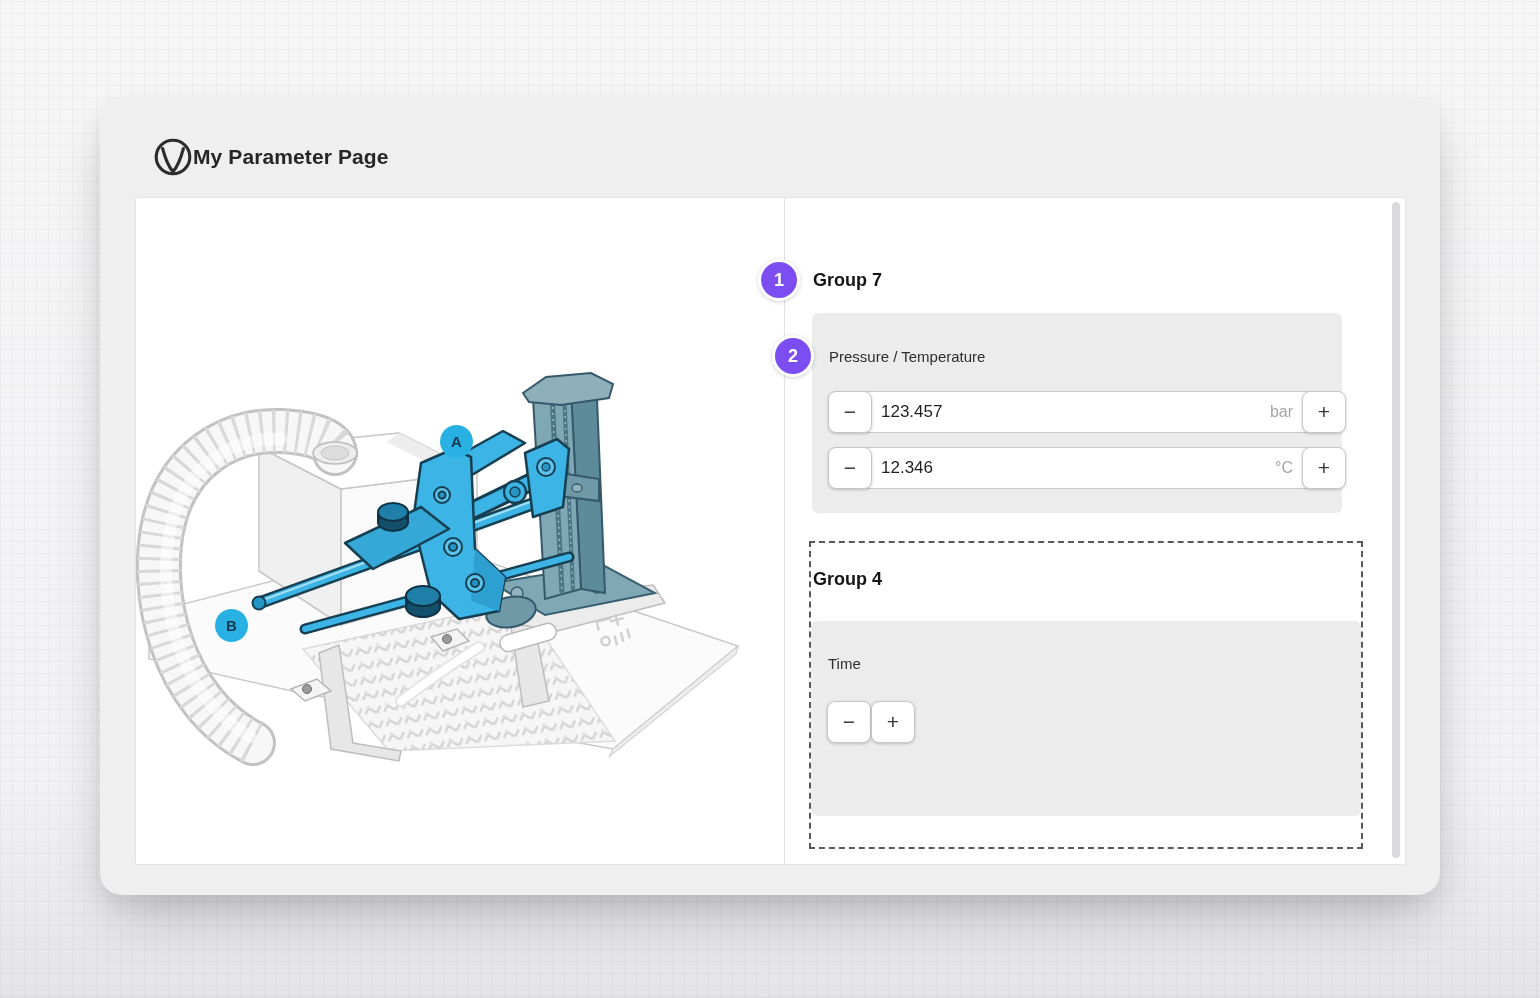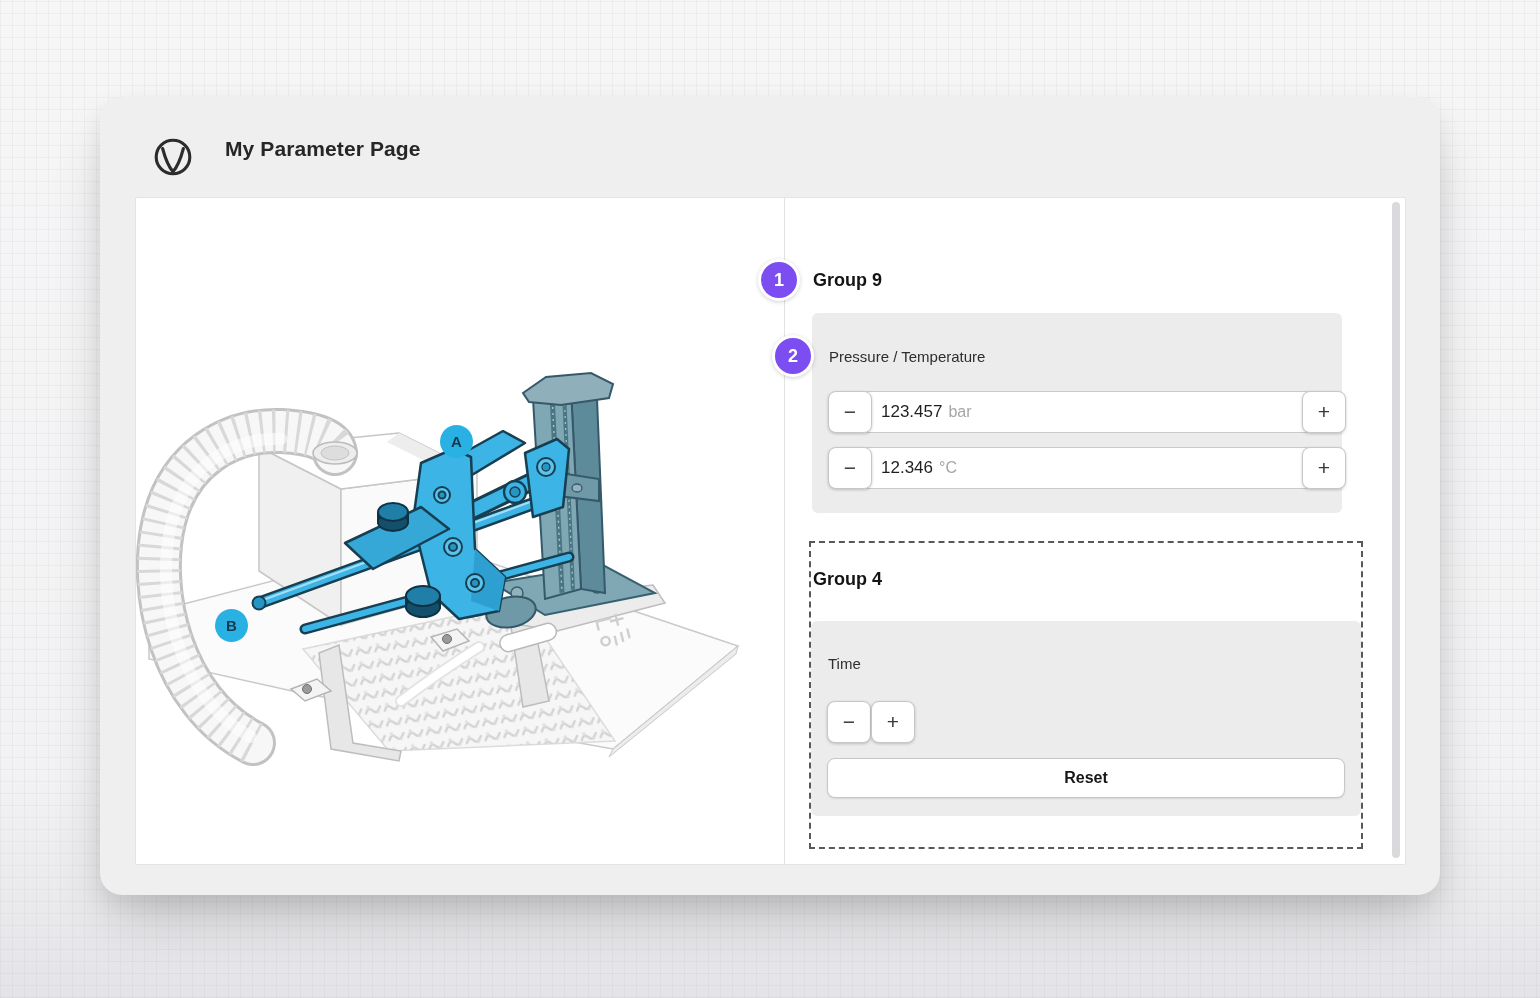--- a/index.html
+++ b/index.html
@@ -13,21 +13,21 @@
       linear-gradient(180deg,#f6f6f7 0%,#f2f2f4 78%,#e4e4e8 100%);
     position:relative;
   }
 
   .app-card {
     position:absolute; left:100px; top:97px; width:1340px; height:798px;
     background:#efeff0; border-radius:22px;
     box-shadow:0 30px 60px -12px rgba(0,0,0,0.20), 0 10px 22px rgba(0,0,0,0.07);
   }
 
-  .app-header { position:absolute; left:53px; top:40px; height:40px; display:flex; align-items:flex-start; gap:32px; }
+  .app-header { position:absolute; left:53px; top:40px; height:40px; display:flex; align-items:center; gap:0; }
   .logo { width:40px; height:40px; }
   .app-title { font-size:21px; font-weight:700; color:#262626; letter-spacing:0.1px; }
 
   .panel {
     position:absolute; left:35px; top:100px; width:1271px; height:668px;
     background:#ffffff; border:1px solid #e4e4e6; border-radius:2px;
   }
   .panel-divider { position:absolute; left:648px; top:0; width:1px; height:100%; background:#e2e2e4; }
 
   .illustration { position:absolute; left:0; top:0; width:648px; height:668px; }
@@ -55,21 +55,21 @@
 
   .stepper { position:absolute; left:16px; width:518px; height:42px; display:flex; align-items:stretch; }
   .step-btn {
     width:44px; background:#ffffff; border:1px solid #c7c7c9; border-radius:8px;
     box-shadow:0 1px 3px rgba(0,0,0,0.20);
     font-size:21px; color:#3a3a3a; display:flex; align-items:center; justify-content:center;
     position:relative; z-index:2; cursor:pointer; user-select:none;
   }
   .step-field {
     flex:1; margin:0 -7px; background:#ffffff; border:1px solid #cacacb; border-radius:3px;
-    display:flex; align-items:baseline; justify-content:flex-start;
+    display:flex; align-items:baseline; justify-content:space-between;
     padding:0 15px; position:relative; z-index:1;
     align-items:center;
   }
   .step-value { font-size:17px; color:#1f1f1f; }
   .step-unit { font-size:16px; color:#a6a6a8; margin-left:6px; }
 
   .dashed-group { position:absolute; border:2px dashed #58585a; }
 
   .reset-btn {
     position:absolute; left:16px; width:518px; height:40px;
@@ -207,21 +207,21 @@
     </div>
     <div class="marker" style="left:79px; top:411px;">
       <span>B</span>
     </div>
 
     <div class="panel-divider"></div>
 
     <div class="num-badge" style="left:622px; top:61px;">
       <span>1</span>
     </div>
-    <div class="group-title" style="left:677px; top:72px;">Group 9</div>
+    <div class="group-title" style="left:677px; top:72px;">Group 7</div>
 
     <div class="param-card" style="left:676px; top:115px; width:530px; height:200px;">
       <div class="param-label" style="top:35px;">Pressure / Temperature</div>
 
       <div class="stepper" style="top:78px;">
         <div class="step-btn">−</div>
         <div class="step-field">
           <span class="step-value">123.457</span>
           <span class="step-unit">bar</span>
         </div>
@@ -246,19 +246,18 @@
       <div class="group-title" style="left:2px; top:26px;">Group 4</div>
 
       <div class="param-card" style="left:0px; top:78px; width:550px; height:195px;padding-left:16px;">
         <div class="param-label" style="top:34px;">Time</div>
 
         <div class="stepper" style="top:80px;">
           <div class="step-btn">−</div>
           <div class="step-btn">+</div>
         </div>
 
-        <div class="reset-btn" style="top:137px;">Reset</div>
       </div>
     </div>
 
     <div class="scrollbar-track"></div>
   </div>
 </div>
 
 </body></html>

